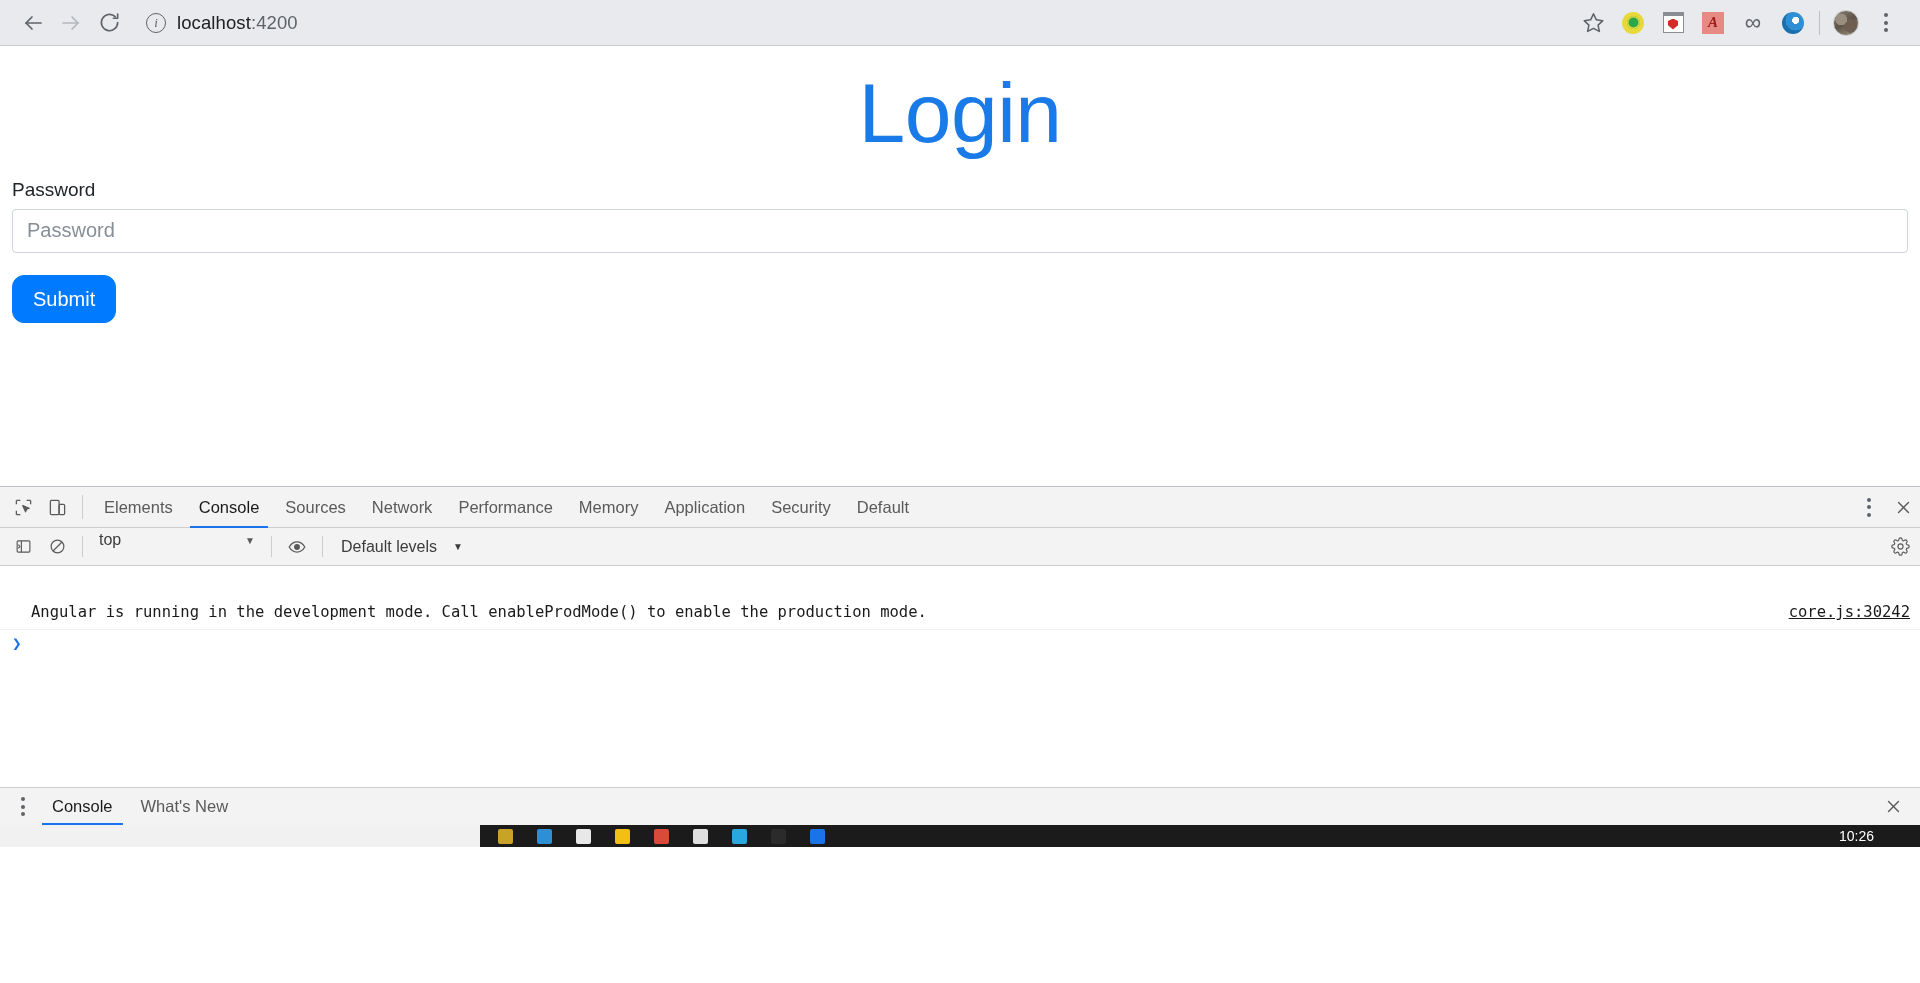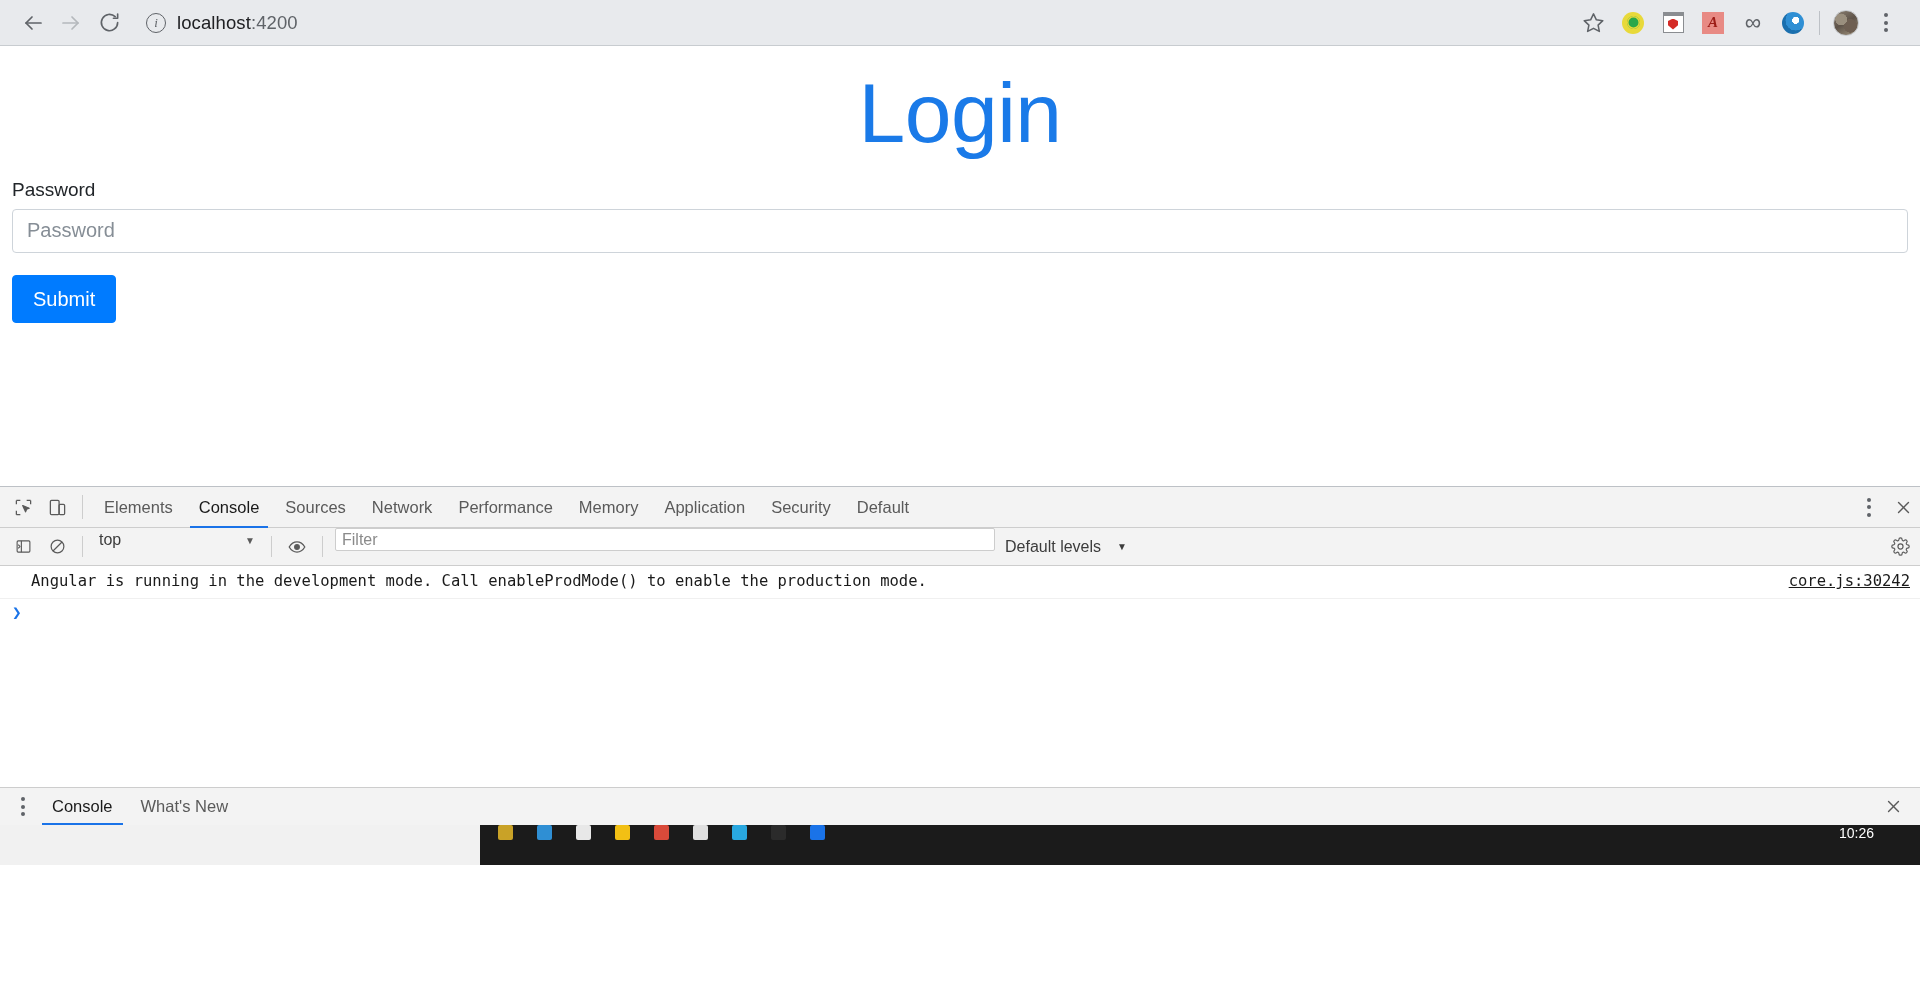--- a/index.html
+++ b/index.html
@@ -150,21 +150,21 @@
   }
   .form-control::placeholder { color: #868e96; opacity: 1; }
   .btn-primary {
     margin-top: 22px;
     padding: 10px 20px;
     font-size: 20px;
     font-family: "Liberation Sans", sans-serif;
     color: #ffffff;
     background: #007bff;
     border: 1px solid #007bff;
-    border-radius: 4px;
+    border-radius: 12px;
     cursor: pointer;
     line-height: 1.3;
   }
 
   
   .devtools {
     border-top: 1px solid #bdc1c6;
     background: #ffffff;
     height: 339px;
     display: flex;
@@ -243,20 +243,21 @@
     white-space: nowrap;
   }
   .levels-select .caret { font-size: 10px; }
   .gear { margin-left: auto; margin-right: 10px; display: flex; align-items: center; }
 
   .dt-console-body {
     flex: 1;
     background: #ffffff;
     overflow: hidden;
     font-family: "DejaVu Sans Mono", monospace;
+    margin-top: 31px;
   }
   .console-msg {
     display: flex;
     align-items: flex-start;
     border-bottom: 1px solid #f0f0f0;
     padding: 5px 10px 6px 31px;
     font-size: 15.5px;
     color: #1a1a1a;
     line-height: 1.35;
   }
@@ -303,24 +304,24 @@
     content: "";
     position: absolute;
     left: 4px; right: 4px; bottom: 0;
     height: 2px;
     background: #1a73e8;
   }
   .drawer-right { margin-left: auto; display: flex; align-items: center; padding-right: 10px; }
 
   
   .taskbar {
-    height: 40px;
+    height: 22px;
     background: #1b1b1b;
     display: flex;
-    align-items: flex-start;
+    align-items: center;
     position: relative;
   }
   .taskbar-left {
     width: 480px;
     height: 100%;
     background: #f1f1f1;
     display: flex; align-items: center;
     flex: none;
   }
   .taskbar-apps { display: flex; align-items: center; gap: 24px; padding-left: 18px; }
@@ -478,21 +479,20 @@
     <div class="dt-sep"></div>
 
     <div class="dt-tool-btn">
       <svg width="18" height="18" viewBox="0 0 24 24" fill="none" stroke="currentColor" stroke-width="1.7">
         <path d="M1.6 12S5.6 5.2 12 5.2 22.4 12 22.4 12 18.4 18.8 12 18.8 1.6 12 1.6 12z"></path>
         <circle cx="12" cy="12" r="3.1" fill="currentColor"></circle>
       </svg>
     </div>
     <div class="dt-sep"></div>
 
-    <input class="filter-input" type="text" placeholder="Filter" style="">
 
     <div class="levels-select">
       <span>Default levels</span>
       <span class="caret">▼</span>
     </div>
 
     <div class="gear">
       <svg width="19" height="19" viewBox="0 0 24 24" fill="none" stroke="#5a5a5a" stroke-width="1.5">
         <circle cx="12" cy="12" r="3.2"></circle>
         <path d="M19.4 15a1.7 1.7 0 0 0 .34 1.87l.06.06a2 2 0 1 1-2.83 2.83l-.06-.06a1.7 1.7 0 0 0-1.87-.34 1.7 1.7 0 0 0-1 1.56V21a2 2 0 1 1-4 0v-.09A1.7 1.7 0 0 0 9 19.4a1.7 1.7 0 0 0-1.87.34l-.06.06a2 2 0 1 1-2.83-2.83l.06-.06A1.7 1.7 0 0 0 4.6 15a1.7 1.7 0 0 0-1.56-1H3a2 2 0 1 1 0-4h.09A1.7 1.7 0 0 0 4.6 9a1.7 1.7 0 0 0-.34-1.87l-.06-.06a2 2 0 1 1 2.83-2.83l.06.06A1.7 1.7 0 0 0 9 4.6a1.7 1.7 0 0 0 1-1.56V3a2 2 0 1 1 4 0v.09a1.7 1.7 0 0 0 1 1.56 1.7 1.7 0 0 0 1.87-.34l.06-.06a2 2 0 1 1 2.83 2.83l-.06.06A1.7 1.7 0 0 0 19.4 9v0a1.7 1.7 0 0 0 1.56 1H21a2 2 0 1 1 0 4h-.09a1.7 1.7 0 0 0-1.51 1z"></path>

